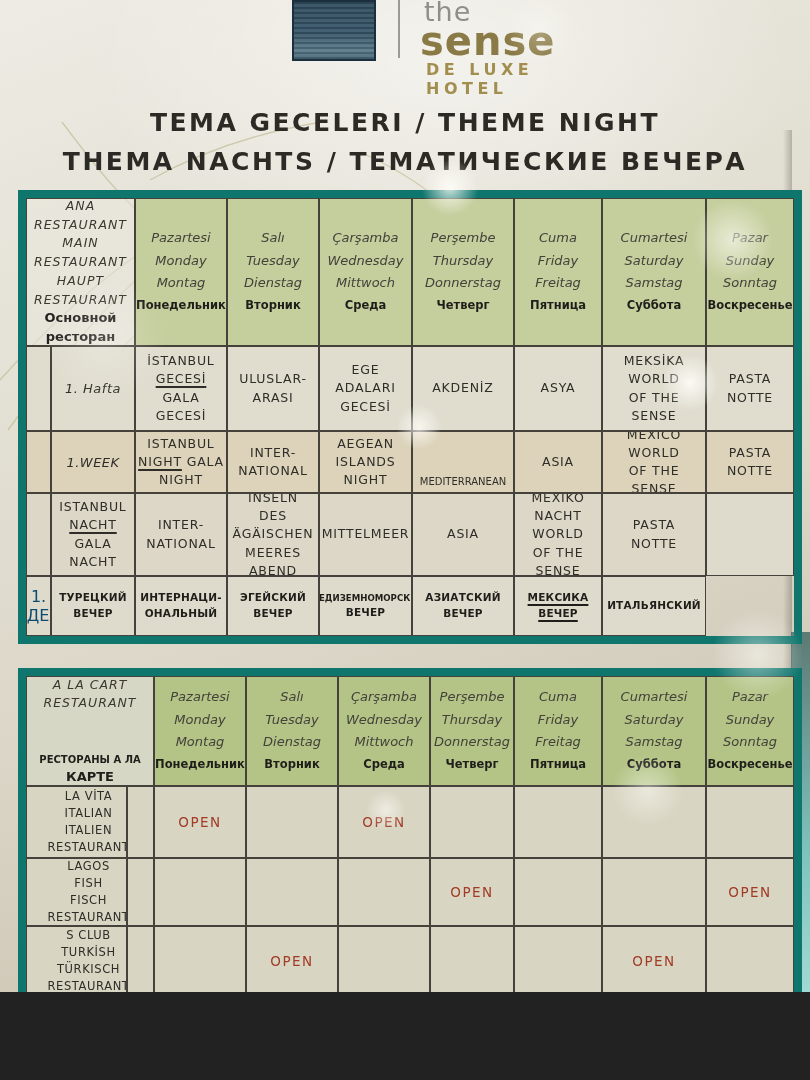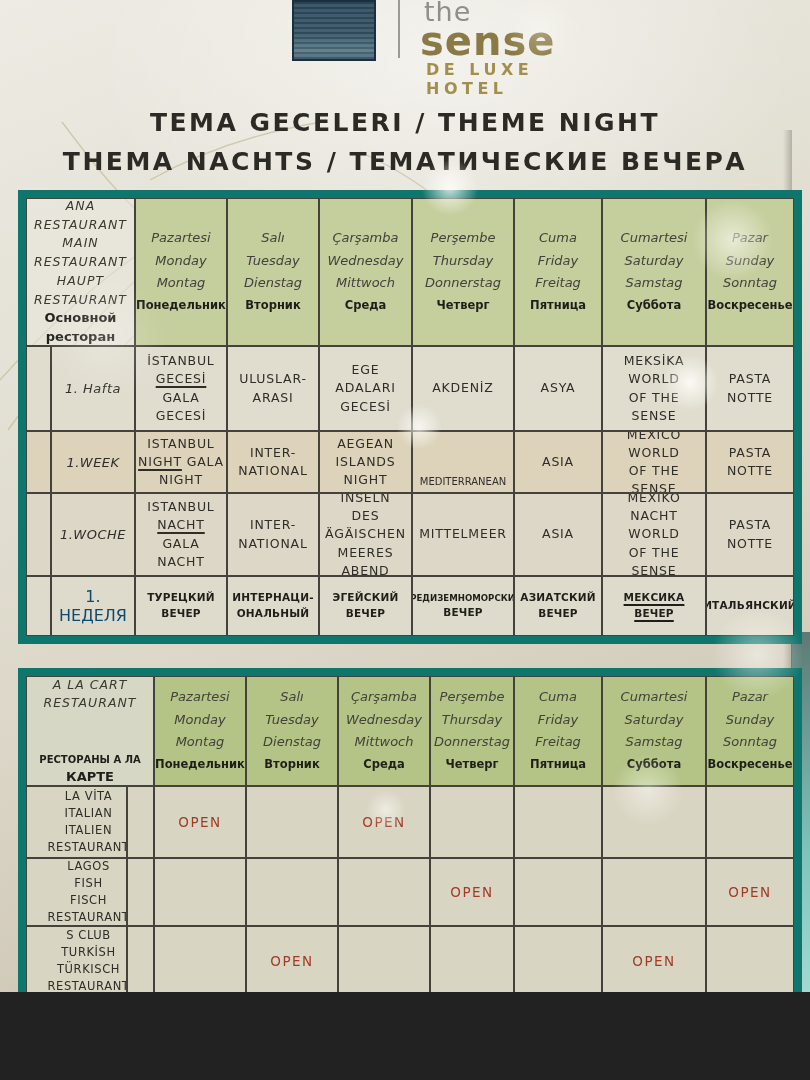--- a/index.html
+++ b/index.html
@@ -231,23 +231,20 @@
         <div class="theme-line">WORLD</div>
         <div class="theme-line">OF THE</div>
         <div class="theme-line">SENSE</div>
       </div>
       <div class="cell bg-r1">
         <div class="theme-line">PASTA</div>
         <div class="theme-line">NOTTE</div>
       </div>
       <div class="cell bg-r2"></div>
       <div class="cell bg-r2">
-        <div class="week-label">1.WOCHE</div>
-      </div>
-      <div class="cell bg-r2">
         <div class="theme-line">ISTANBUL</div>
         <div class="theme-line"><span class="u">NACHT</span></div>
         <div class="theme-line">GALA</div>
         <div class="theme-line">NACHT</div>
       </div>
       <div class="cell bg-r2">
         <div class="theme-line">INTER-</div>
         <div class="theme-line">NATIONAL</div>
       </div>
       <div class="cell bg-r2">

